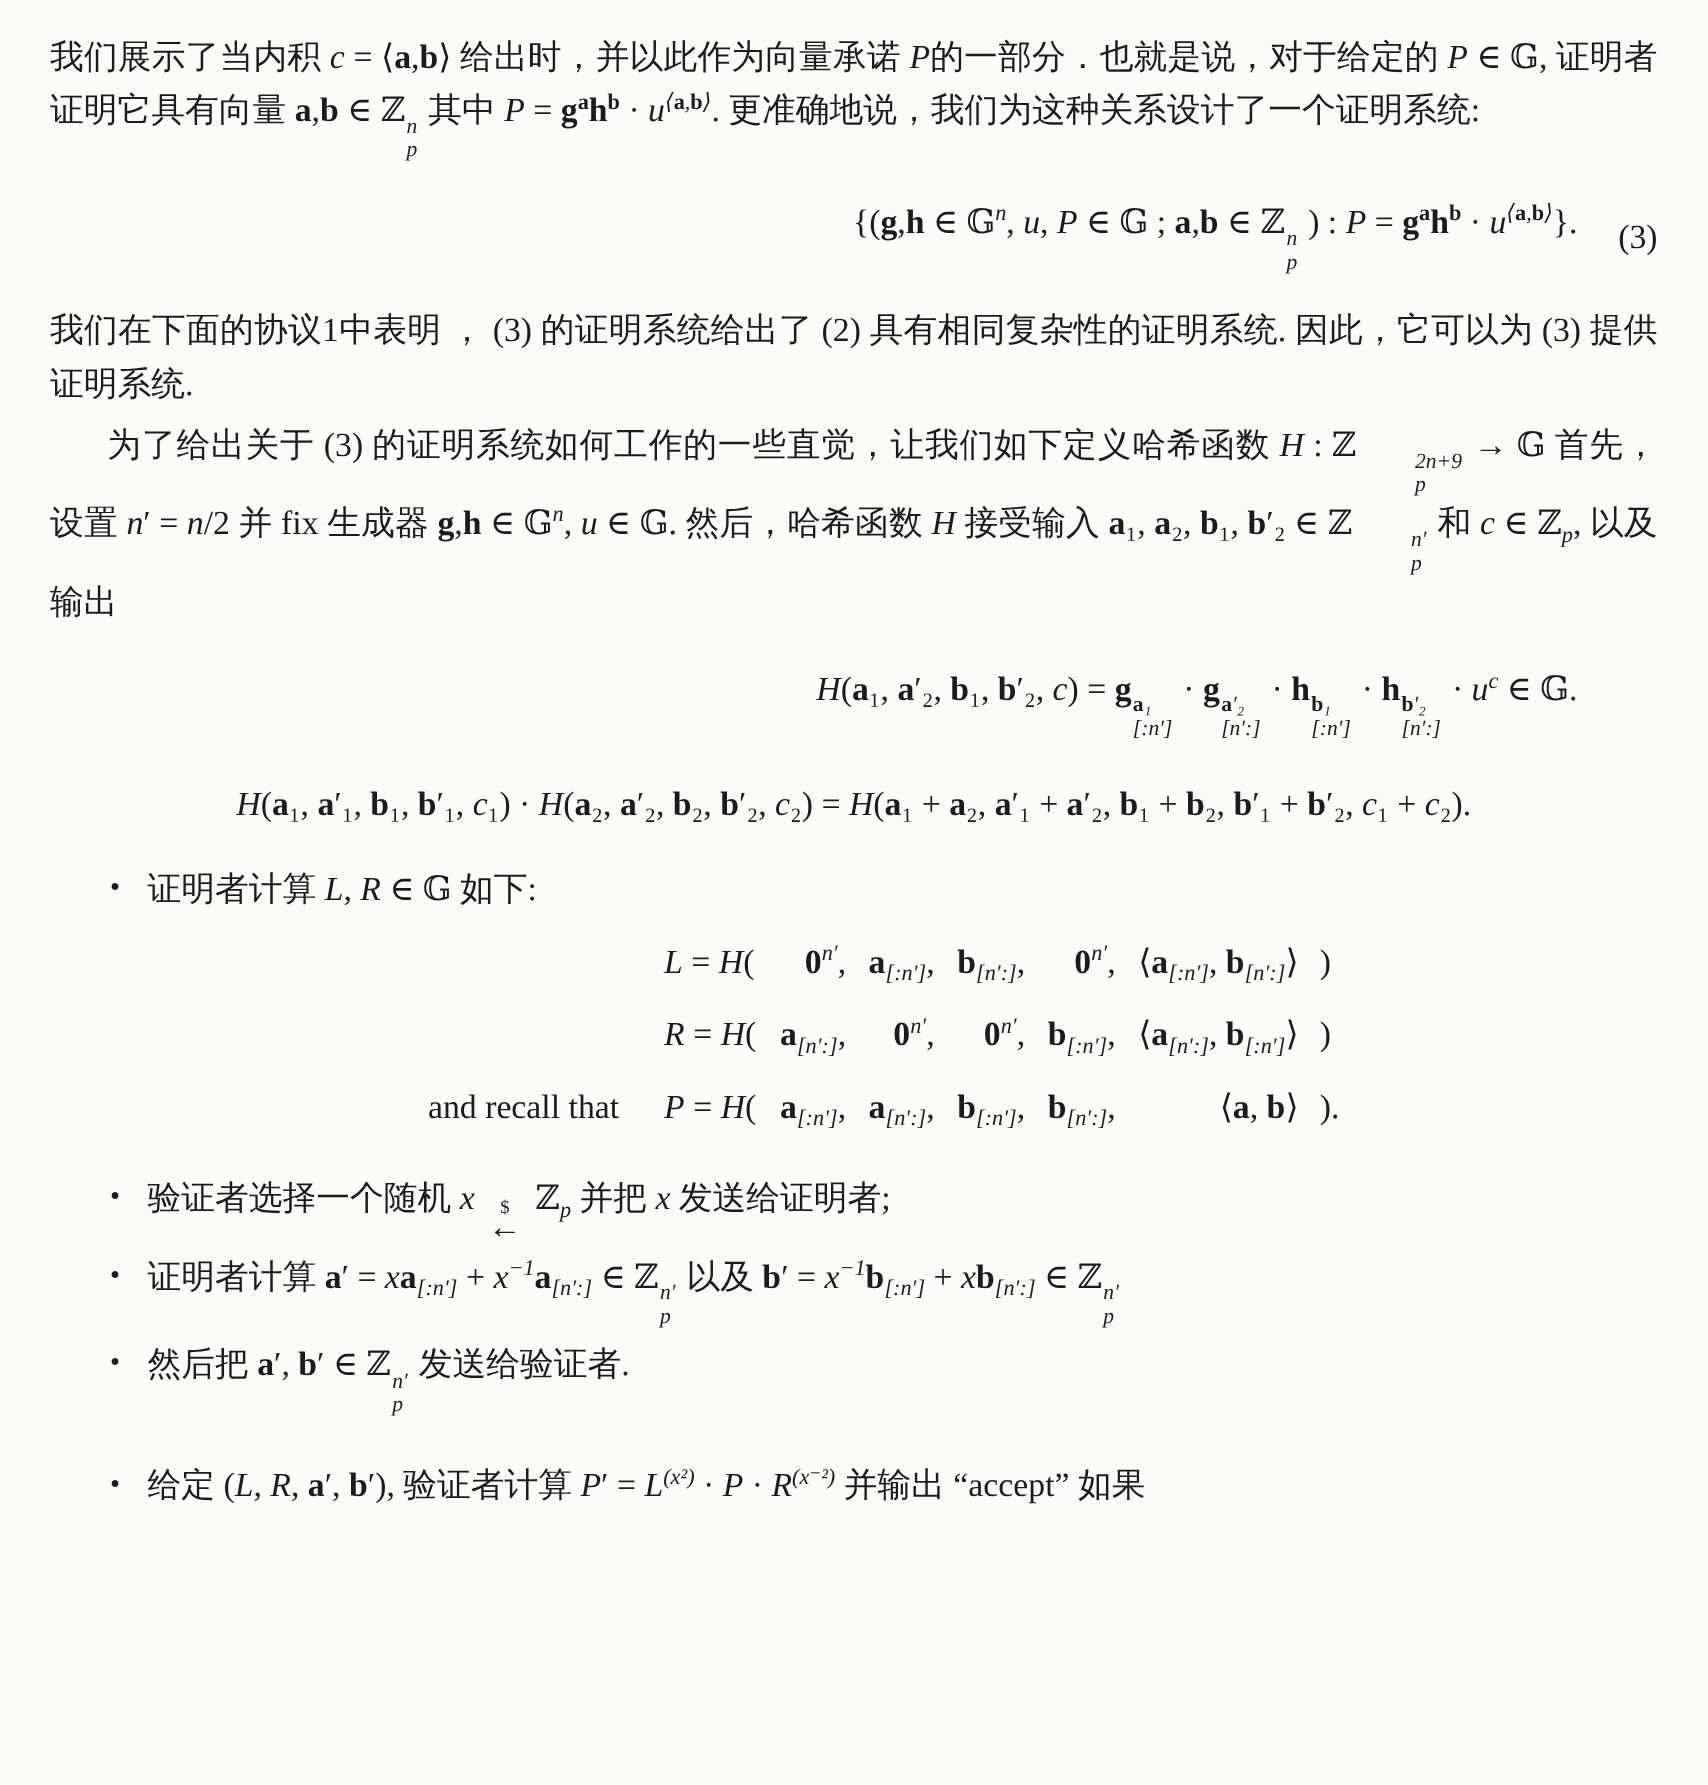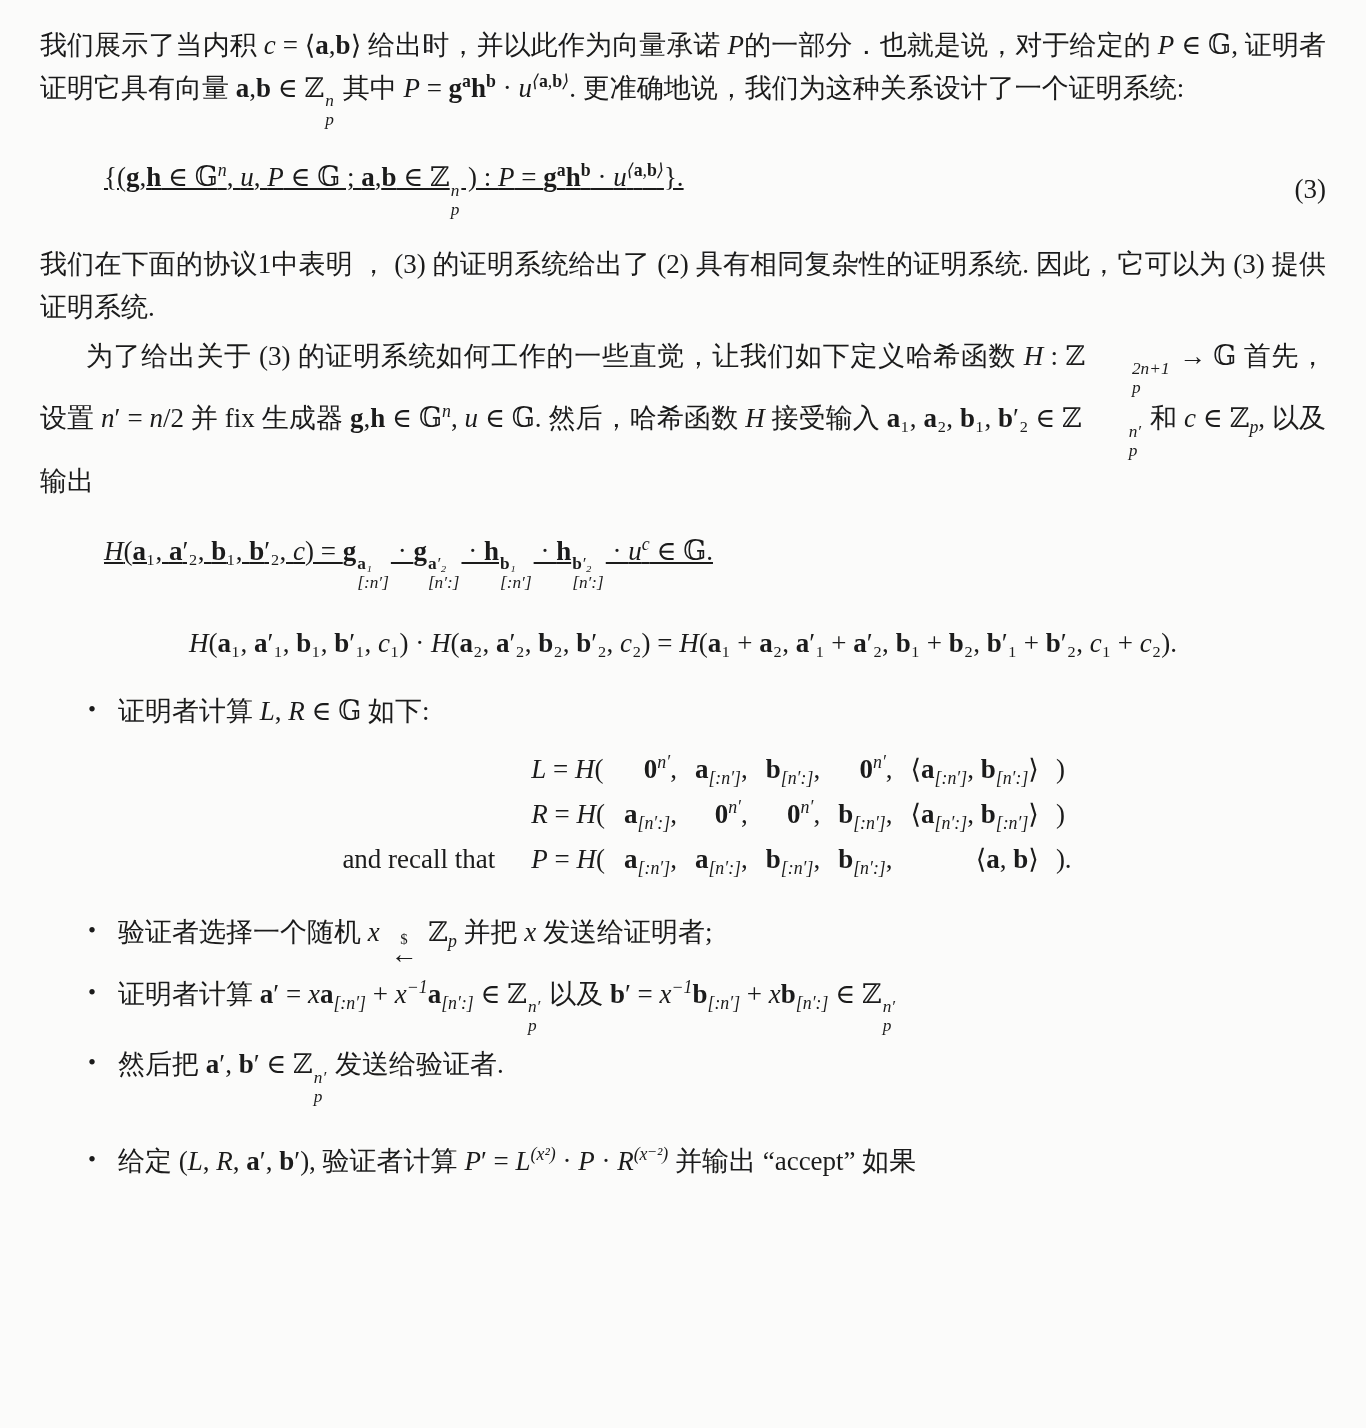--- a/index.html
+++ b/index.html
@@ -8,21 +8,21 @@
     background:#fbfbfa;color:#1b1b1b;
     font-family:"Liberation Serif","DejaVu Serif","DejaVu Sans",serif;
     font-size:27px;
   }
   .content{padding:24px 40px 0 40px;}
   .para{margin:0 0 6px 0;text-align:justify;line-height:1.58;}
   .indent{text-indent:1.7em;}
   
   .eq-row{display:flex;align-items:center;}
   .eq-spacer{width:64px;flex:none;}
-  .eq-center{flex:1;text-align:left;line-height:1.4;text-decoration:underline;}
+  .eq-center{flex:1;text-align:right;line-height:1.4;}
   .eq-num{width:64px;flex:none;text-align:right;}
   .m-eq3{margin:30px 0 24px 0;}
   .m-hash{margin:30px 0 20px 0;}
   .m-homo{margin:32px 0 28px 0;text-align:center;line-height:1.4;font-family:Liberation Serif, serif;}
   
   .v{font-style:italic;}
   .mb, b{font-weight:700;font-style:normal;}
   sup,sub{font-size:0.66em;font-style:italic;line-height:0;}
   .ss{display:inline-flex;flex-direction:column;align-items:flex-start;
       font-size:0.64em;font-style:italic;line-height:1.08;
@@ -36,21 +36,21 @@
   .bullets{padding-left:48px;margin-top:14px;}
   .bullet{display:flex;align-items:flex-start;line-height:1.6;margin:0 0 8px 0;}
   .bullet-marker{width:30px;flex:none;font-size:0.85em;padding-top:2px;}
   .bullet-body{flex:1;text-align:justify;}
   .gap-before{margin-top:34px;}
   
   .proto-display{
     display:grid;
     grid-template-columns:auto auto auto auto auto auto auto auto;
     width:fit-content;margin:18px auto 12px auto;
-    row-gap:10px;align-items:baseline;line-height:1.3;
+    row-gap:23px;align-items:baseline;line-height:1.3;
   }
   .pd-prefix{padding-right:36px;white-space:nowrap;}
   .pd-lhs{padding-right:10px;white-space:nowrap;}
   .pd-cell{padding:0 9px;text-align:right;white-space:nowrap;}
   .pd-close{padding-left:8px;white-space:nowrap;}
   .send-line{margin:10px 0 0 158px;line-height:1.6;}
 </style>
 </head>
 <body>
 
@@ -66,21 +66,21 @@
     <span class="eq-center">{(<b class="mb">g</b>,<b class="mb">h</b> ∈ 𝔾<sup>n</sup>,  <i class="v">u</i>, <i class="v">P</i> ∈ 𝔾 ;  <b class="mb">a</b>,<b class="mb">b</b> ∈ ℤ<span class="ss">
           <span class="ss-t">n</span>
           <span class="ss-b">p</span>
         </span> ) :  <i class="v">P</i> = <b class="mb">g</b><sup><b class="mb">a</b></sup><b class="mb">h</b><sup><b class="mb">b</b></sup> · <i class="v">u</i><sup>⟨<b class="mb">a</b>,<b class="mb">b</b>⟩</sup>}.</span>
     <span class="eq-num">(3)</span>
   </div>
 
   <p class="para">我们在下面的协议1中表明 ， (3) 的证明系统给出了 (2) 具有相同复杂性的证明系统. 因此，它可以为 (3) 提供证明系统.</p>
 
   <p class="para indent">为了给出关于 (3) 的证明系统如何工作的一些直觉，让我们如下定义哈希函数 <i class="v">H</i> : ℤ<span class="ss">
-        <span class="ss-t">2n+1</span>
+        <span class="ss-t">2n+9</span>
         <span class="ss-b">p</span>
       </span> → 𝔾 首先，设置 <i class="v">n</i>′ = <i class="v">n</i>/2 并 fix 生成器 <b class="mb">g</b>,<b class="mb">h</b> ∈ 𝔾<sup>n</sup>, <i class="v">u</i> ∈ 𝔾. 然后，哈希函数 <i class="v">H</i> 接受输入 <b class="mb">a</b>₁, <b class="mb">a</b>₂, <b class="mb">b</b>₁, <b class="mb">b</b>′₂ ∈ ℤ<span class="ss">
         <span class="ss-t">n′</span>
         <span class="ss-b">p</span>
       </span> 和 <i class="v">c</i> ∈ ℤ<sub>p</sub>, 以及输出</p>
 
   <div class="eq-row m-hash">
     <span class="eq-spacer"></span>
     <span class="eq-center"><i class="v">H</i>(<b class="mb">a</b>₁, <b class="mb">a</b>′₂, <b class="mb">b</b>₁, <b class="mb">b</b>′₂, <i class="v">c</i>) = <b class="mb">g</b><span class="ss">
           <span class="ss-t"><b class="mb">a</b>₁</span>

